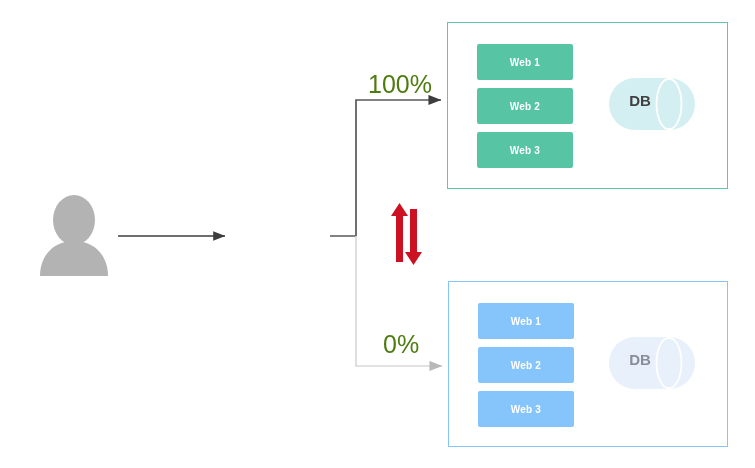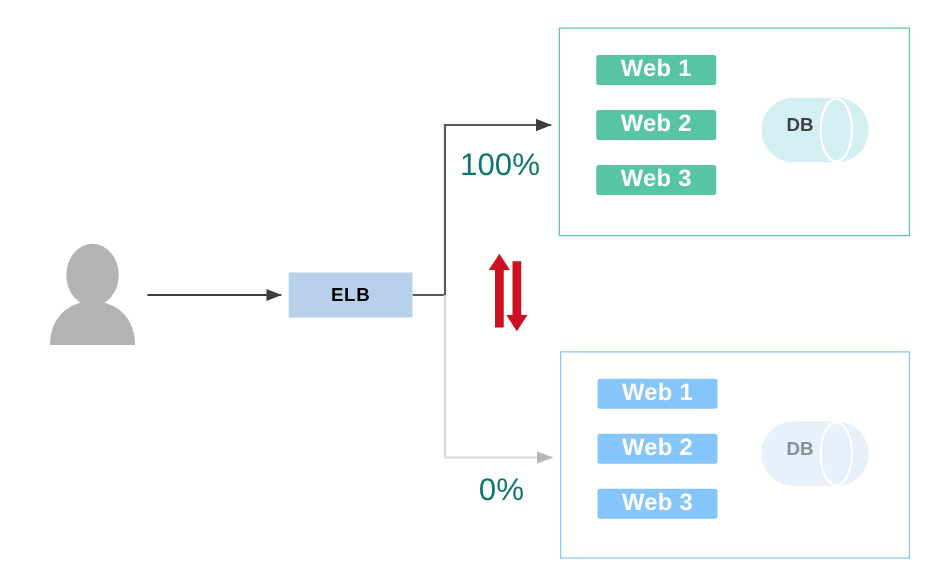--- a/index.html
+++ b/index.html
@@ -43,27 +43,27 @@
     top: 281px;
     width: 280px;
     height: 166px;
     border: 1.6px solid #86c5fb;
   }
 
   
   .web-node {
     position: absolute;
     width: 96px;
-    height: 24px;
+    height: 36px;
     border-radius: 2px;
     display: flex;
     align-items: center;
     justify-content: center;
     color: #ffffff;
-    font-size: 19px;
+    font-size: 10px;
     font-weight: bold;
     letter-spacing: 0.2px;
     font-family: "Liberation Sans", sans-serif;
   }
   .web-node.green { background: #57c4a3; }
   .web-node.blue  { background: #86c5fb; }
 
   
   #web-a1 { left: 477px; top: 44px; }
   #web-a2 { left: 477px; top: 88px; }
@@ -112,26 +112,25 @@
     font-size: 15px;
     font-weight: bold;
     color: #000000;
     letter-spacing: 0.5px;
     font-family: "Liberation Sans", sans-serif;
   }
 
   
   .pct-label {
     position: absolute;
-    color: #0f766e;
+    color: #4d7c0f;
     font-size: 25px;
     font-family: "Liberation Sans", sans-serif;
     white-space: nowrap;
     line-height: 1;
-    margin-top: 48px;
   }
   #pct-active  { left: 368px; top: 72px; }
   #pct-standby { left: 383px; top: 332px; }
 
   
   #user-icon {
     position: absolute;
     left: 36px;
     top: 193px;
     width: 76px;
@@ -173,23 +172,20 @@
         <path d="M410,209 L417,209 L417,252 L422,252 L413.5,265 L405,252 L410,252 z" fill="#cc1122"></path>
       </g>
     </g>
   </svg>
 
   <svg id="user-icon" viewBox="0 0 76 83" xmlns="http://www.w3.org/2000/svg">
     <ellipse cx="38" cy="27" rx="21" ry="25" fill="#b3b3b3"></ellipse>
     <path d="M38,48 C58,48 72,62 72,83 L4,83 C4,62 18,48 38,48 z" fill="#b3b3b3"></path>
   </svg>
 
-  <div id="elb-box">
-    <span>ELB</span>
-  </div>
 
   <div id="pct-active" class="pct-label">100%</div>
   <div id="pct-standby" class="pct-label">0%</div>
 
   <div id="tier-active" class="tier-box"></div>
 
   <div id="web-a1" class="web-node green">
     <span>Web 1</span>
   </div>
   <div id="web-a2" class="web-node green">

